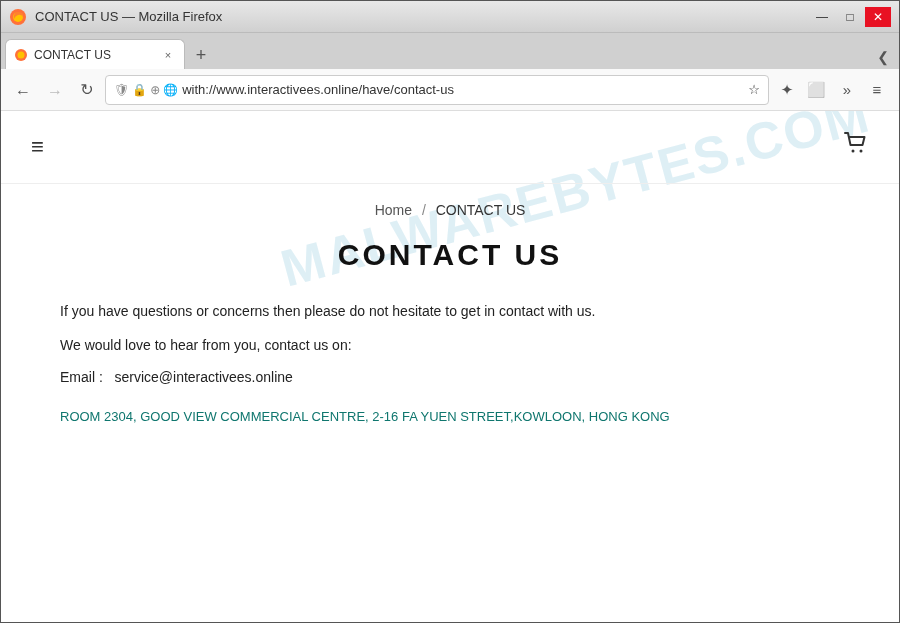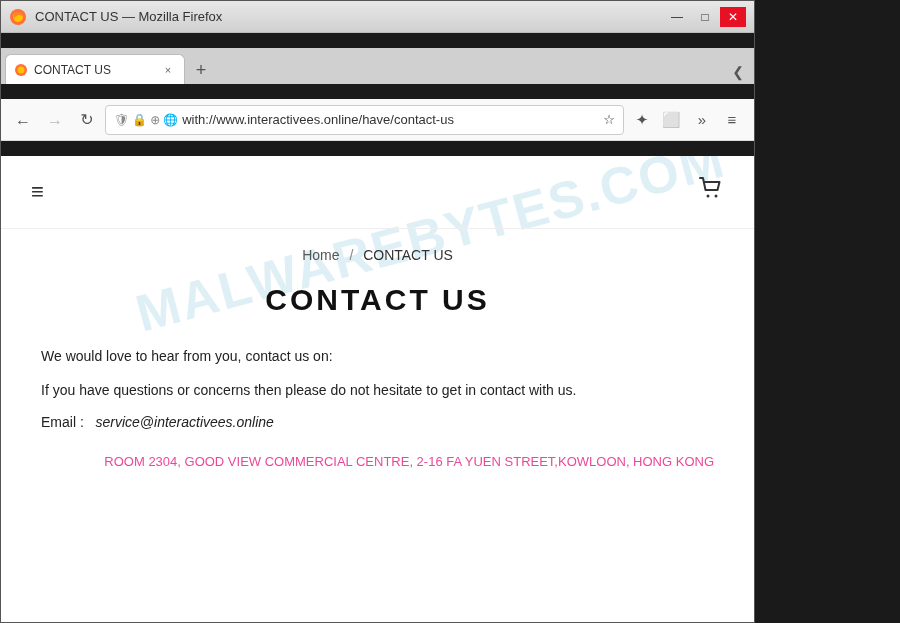--- a/index.html
+++ b/index.html
@@ -1,25 +1,24 @@
 <!DOCTYPE html>
 <html><head>
   <meta charset="utf-8">
   <style>
     * { margin: 0; padding: 0; box-sizing: border-box; }
     body { font-family: Arial, sans-serif; background: #1a1a1a; width: 900px; height: 623px; overflow: hidden; }
 
     
     .window-chrome {
-      width: 755px;
+      width: 900px;
       height: 623px;
       display: flex;
       flex-direction: column;
       border: 1px solid #555;
-      gap: 15px;
     }
 
     
     .title-bar {
       background: linear-gradient(to bottom, #e8e8e8, #d0d0d0);
       height: 32px;
       display: flex;
       align-items: center;
       justify-content: space-between;
       padding: 0 8px;
@@ -294,36 +293,34 @@
       font-size: 14px;
       color: #222;
       margin-bottom: 20px;
     }
     .email-line span.label {
       font-weight: normal;
     }
     .email-link {
       color: #222;
       text-decoration: none;
-      font-style: italic;
     }
     .address-block {
       font-size: 13px;
       color: #555;
       line-height: 1.8;
     }
     .address-company {
       color: #555;
       font-size: 13px;
     }
     .address-detail {
-      color: #ec4899;
+      color: #0f766e;
       font-size: 13px;
       text-transform: uppercase;
-      text-align: right;
     }
 
     
     .page-content::-webkit-scrollbar { width: 8px; }
     .page-content::-webkit-scrollbar-track { background: #f1f1f1; }
     .page-content::-webkit-scrollbar-thumb { background: #ccc; border-radius: 4px; }
   </style>
 </head>
 <body>
 
@@ -405,22 +402,22 @@
 
     <div class="breadcrumb-bar">
       <a href="#">Home</a>
       <span class="breadcrumb-separator">/</span>
       <span class="breadcrumb-current">CONTACT US</span>
     </div>
 
     <div class="main-content">
       <h1 class="page-heading">CONTACT US</h1>
 
+      <p class="content-text">If you have questions or concerns then please do not hesitate to get in contact with us.</p>
       <p class="content-text">We would love to hear from you, contact us on:</p>
-      <p class="content-text">If you have questions or concerns then please do not hesitate to get in contact with us.</p>
 
       <p class="email-line">
         <span class="label">Email :</span>
         &nbsp;&nbsp;<a href="#" class="email-link">service@interactivees.online</a>
       </p>
 
       <div class="address-block">
         <div class="address-detail">ROOM 2304, GOOD VIEW COMMERCIAL CENTRE, 2-16 FA YUEN STREET,KOWLOON, HONG KONG</div>
       </div>
     </div>

